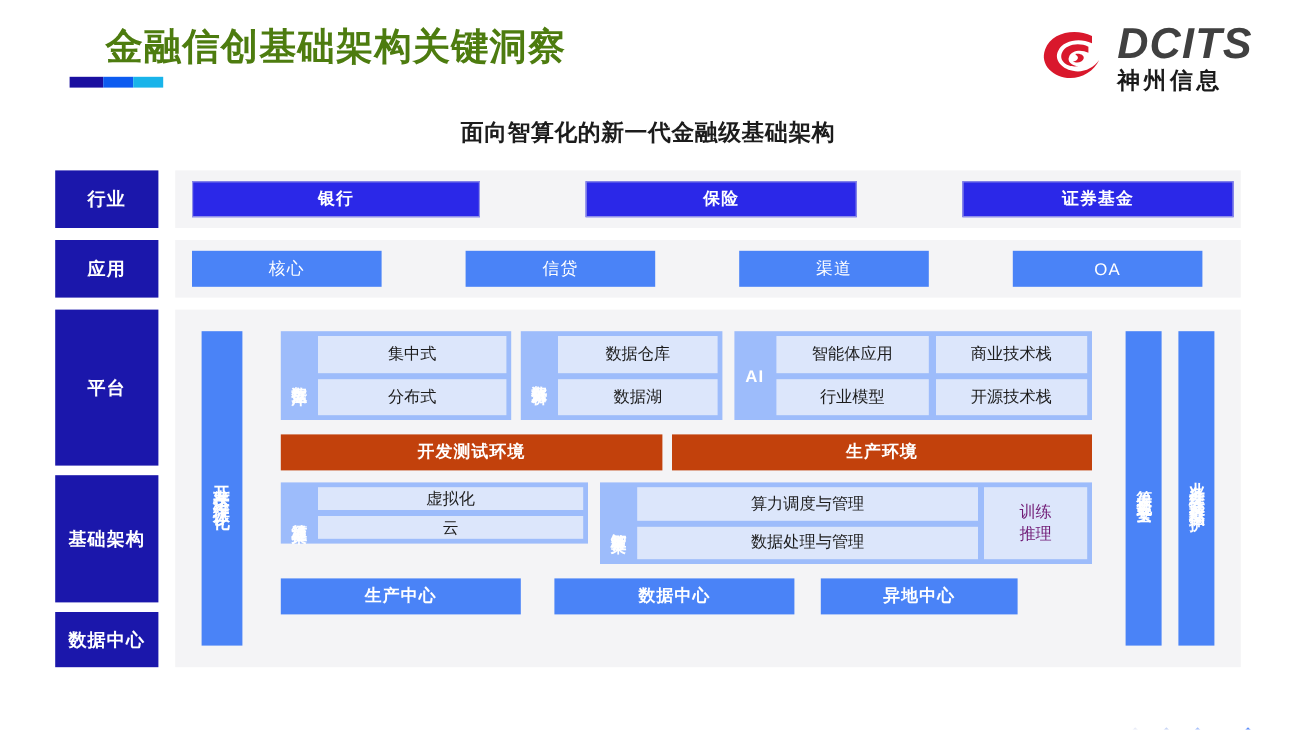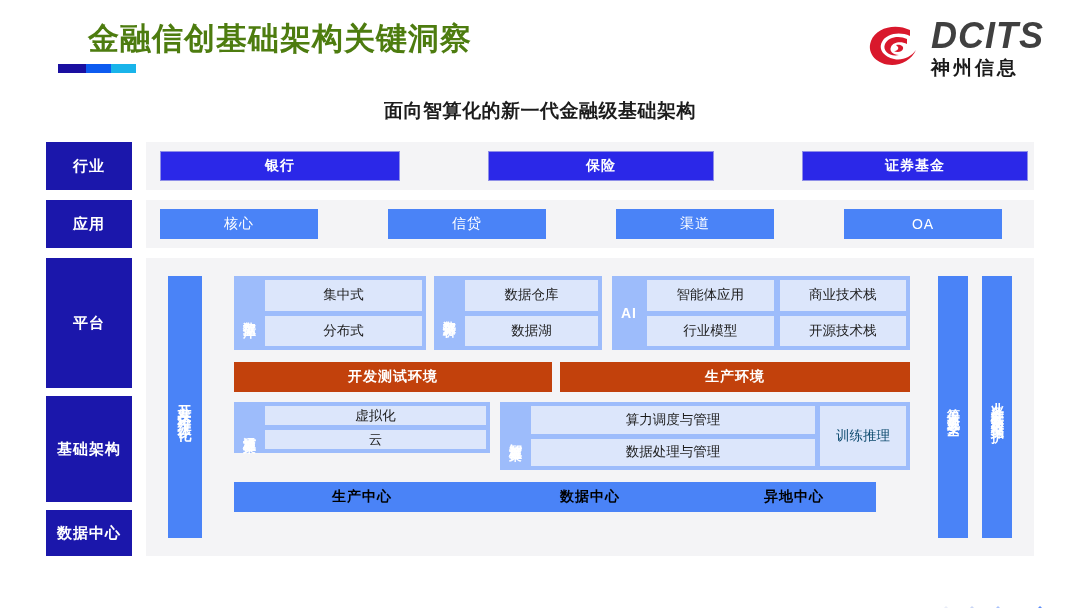--- a/index.html
+++ b/index.html
@@ -133,29 +133,29 @@
     display:flex;align-items:center;justify-content:center;
     font-size:14px;font-weight:bold;letter-spacing:1px;
   }
   #env-dev{left:0;top:86px;width:318px;}
   #env-prod{left:326px;top:86px;width:350px;}
 
   #grp-gc{left:0;top:126px;width:256px;height:51px;}
   #grp-ic{left:266px;top:126px;width:410px;height:68px;}
   #grp-ic .group-cells{flex:1 1 auto;}
   #train-box{
-    flex:0 0 auto;width:86px;background:#dce6fb;color:#0c4a6e;
-    display:flex;flex-direction:row;align-items:center;justify-content:center;
+    flex:0 0 auto;width:86px;background:#dce6fb;color:#701a75;
+    display:flex;flex-direction:column;align-items:center;justify-content:center;
     font-size:13.5px;line-height:1.35;
   }
 
   .dc-bar{
-    position:absolute;top:206px;height:30px;background:#4a83f7;color:#000000;
-    display:flex;align-items:center;justify-content:center;
-    font-size:14px;font-weight:bold;letter-spacing:1px;padding-left:28px;
+    position:absolute;top:206px;height:30px;background:#4a83f7;color:#ffffff;
+    display:flex;align-items:center;justify-content:center;
+    font-size:14px;font-weight:bold;letter-spacing:1px;
   }
   #dc-0{left:0;width:200px;}
   #dc-1{left:228px;width:200px;}
   #dc-2{left:450px;width:164px;}
 </style>
 </head>
 <body>
 
 <div id="corner-decor">
   <i class="s1"></i>

